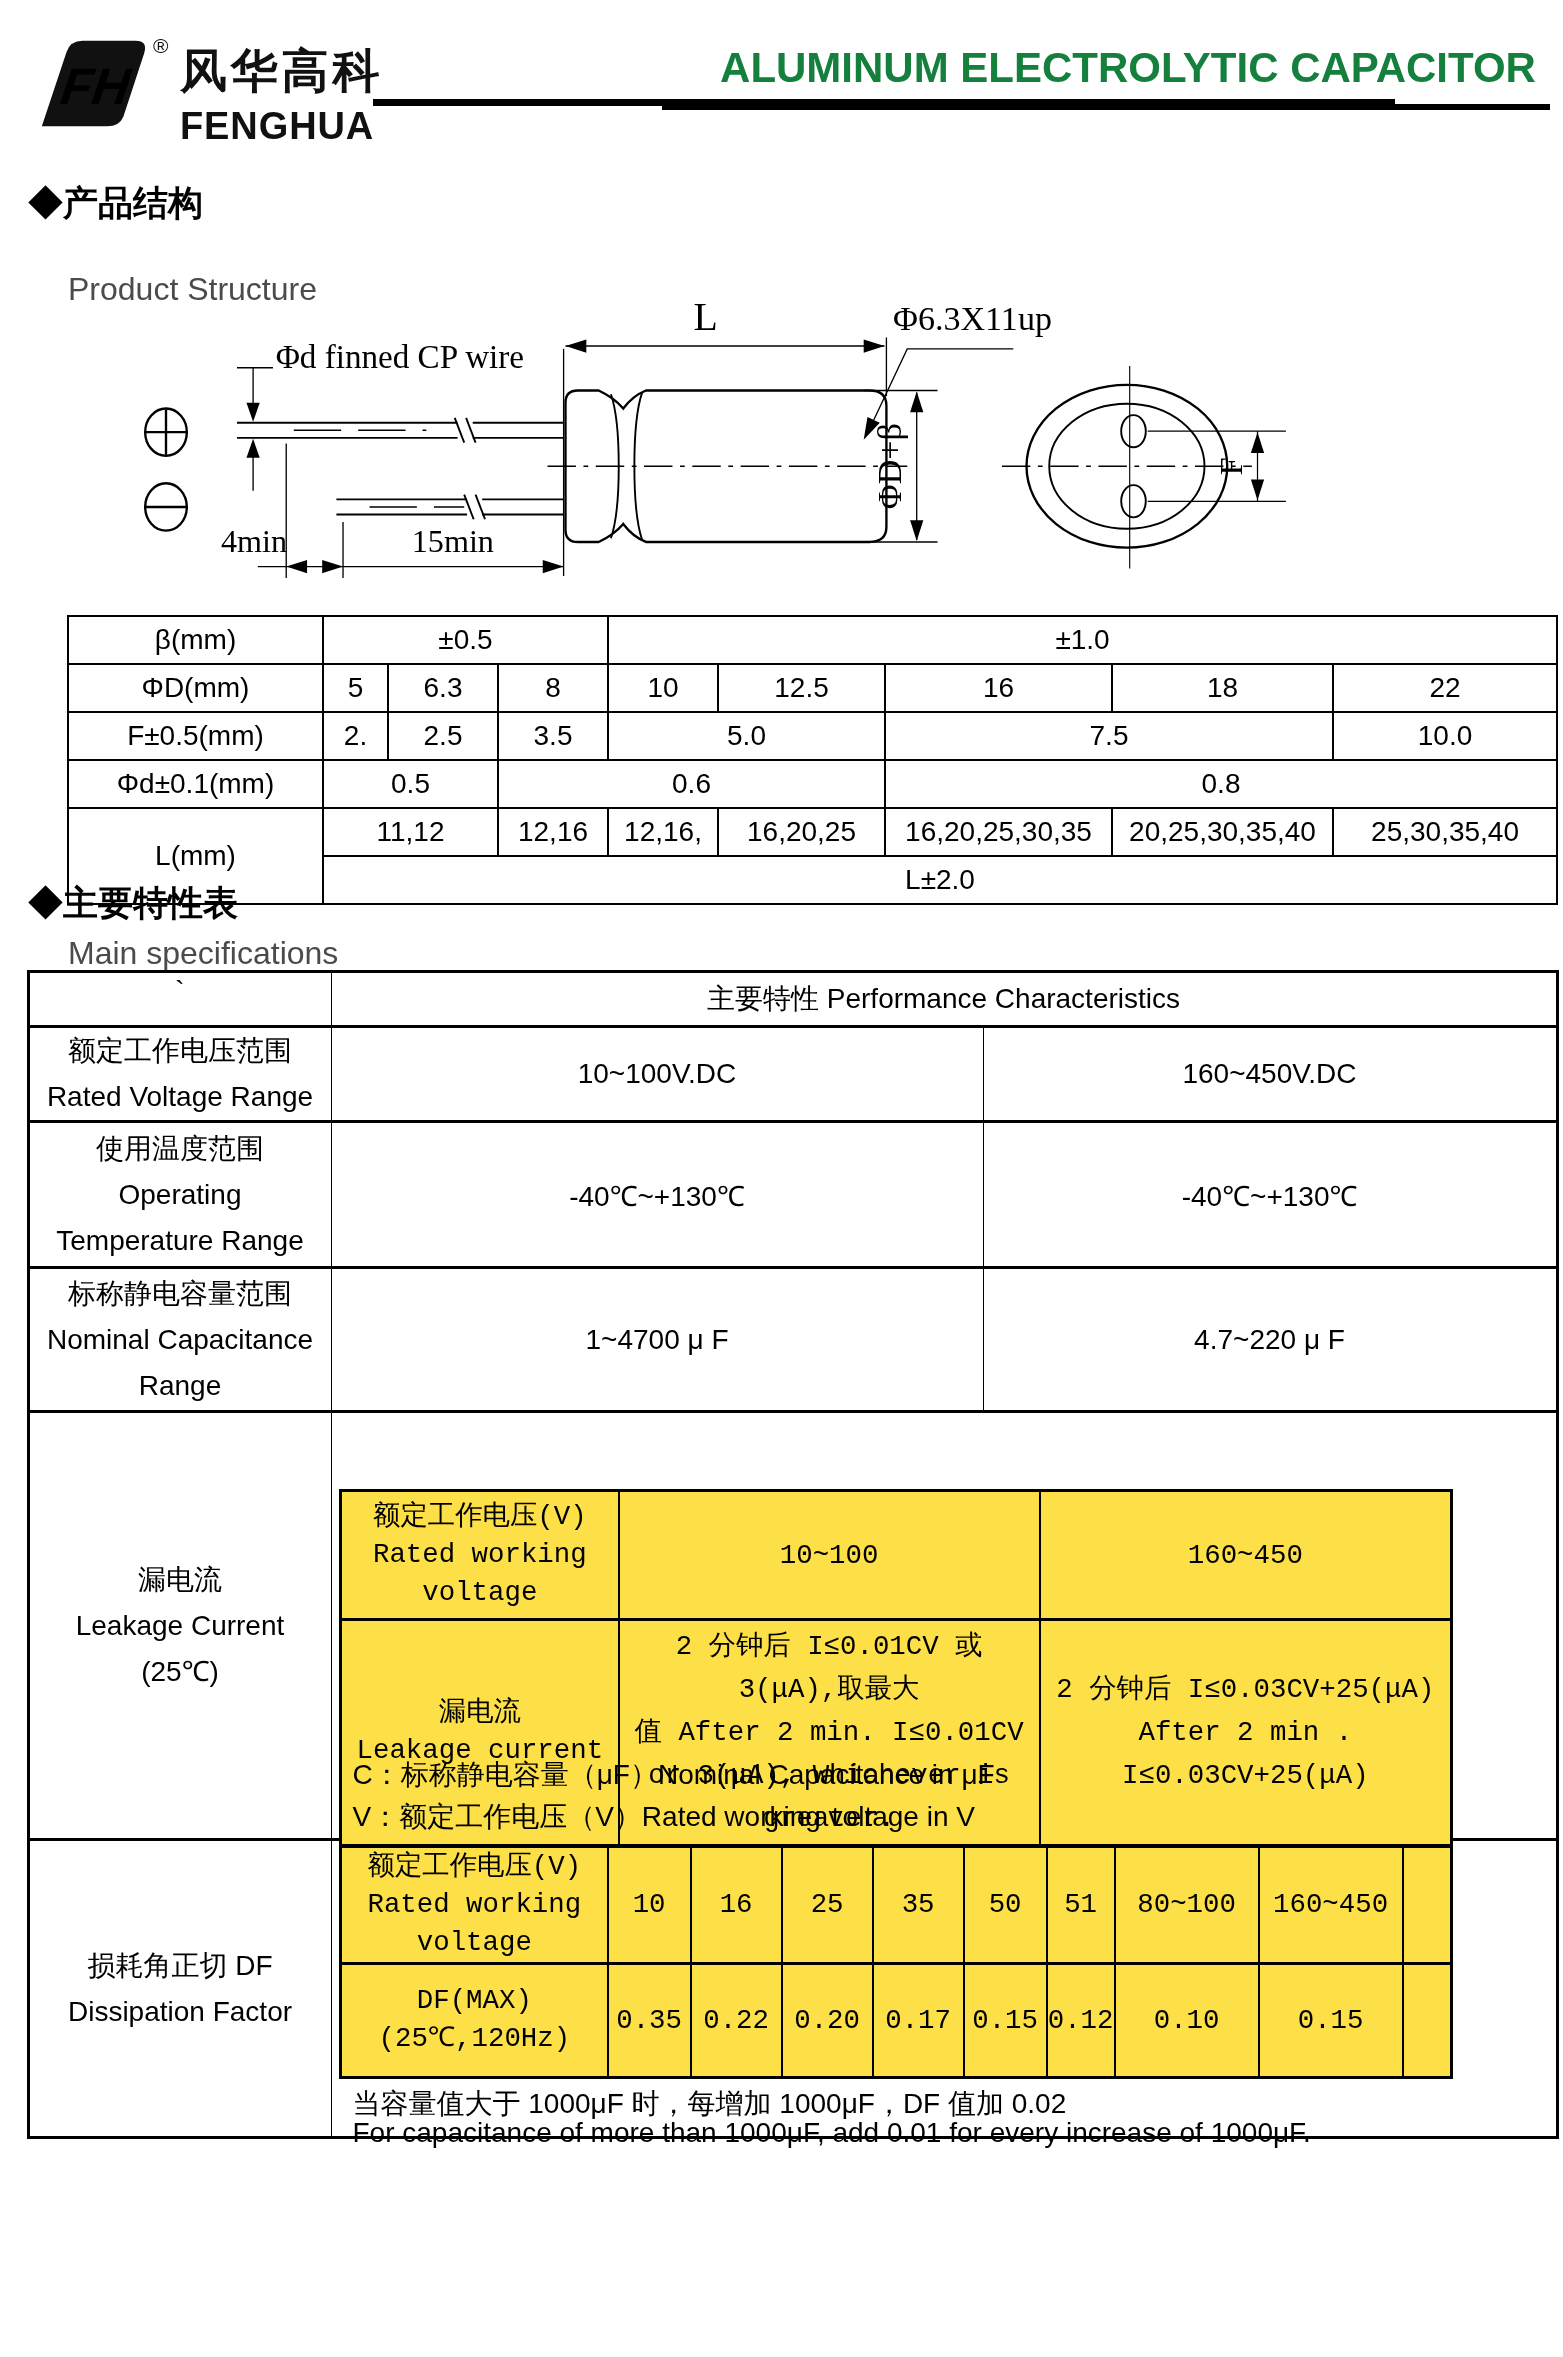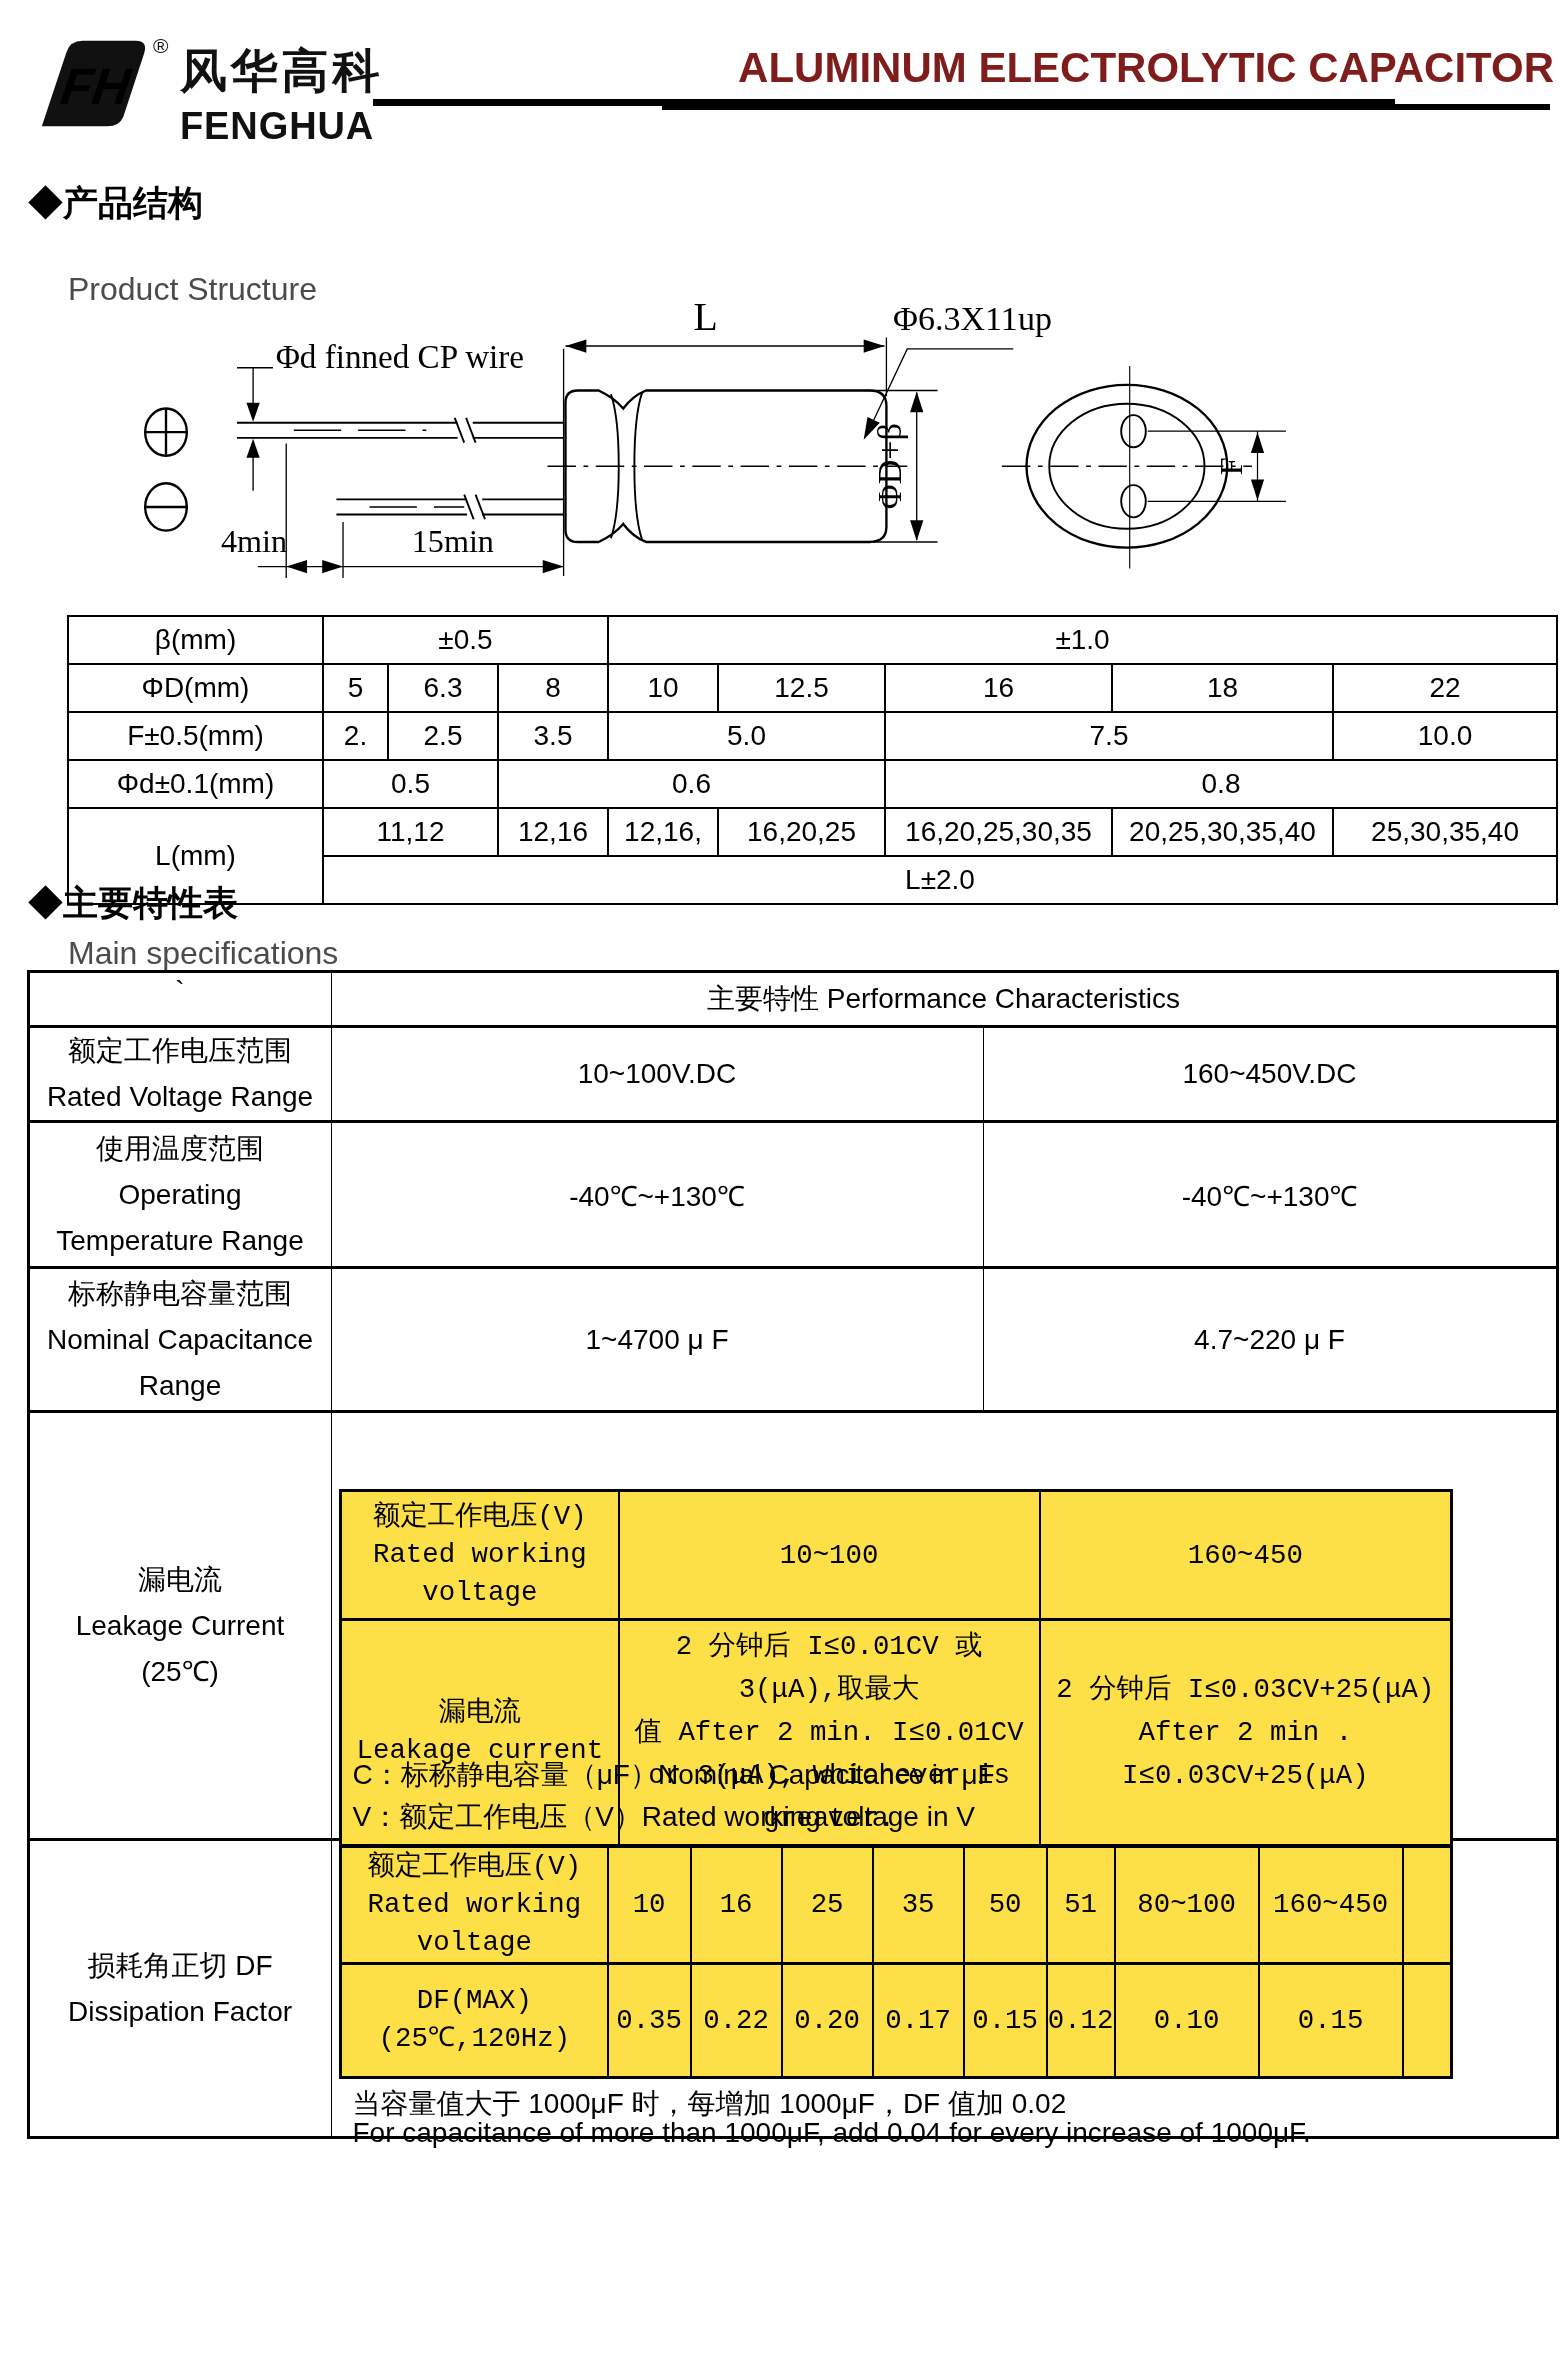--- a/index.html
+++ b/index.html
@@ -4,21 +4,21 @@
 <style>
   * { margin:0; padding:0; box-sizing:border-box; }
   html,body { background:#ffffff; }
   body { width:1563px; height:2357px; position:relative; font-family:"Liberation Sans", sans-serif; color:#000; }
   .abs { position:absolute; }
 
   
   .brand-cn { font-size:47px; font-weight:bold; letter-spacing:3.8px; color:#111; }
   .brand-en { font-size:38px; font-weight:bold; letter-spacing:0.9px; color:#111; margin-top:1.9px; }
   .reg-mark { font-size:21px; color:#111; }
-  .doc-title { width:852px; text-align:right; font-size:42px; font-weight:bold; color:#7f1d1d; }
+  .doc-title { width:852px; text-align:center; font-size:42px; font-weight:bold; color:#15803d; }
   .rule-a { background:#000; }
 
   
   .sec-cn { font-size:35px; font-weight:bold; color:#000; }
   .sec-en { font-size:32px; color:#4b4b4b; }
 
   
   table { border-collapse:collapse; table-layout:fixed; }
   .dimtab { width:1489px; border:2.8px solid #000; }
   .dimtab td { border:2.8px solid #000; height:48px; text-align:center; vertical-align:middle; font-size:28px; }
@@ -351,18 +351,18 @@
           <td>0.17</td>
           <td>0.15</td>
           <td>0.12</td>
           <td>0.10</td>
           <td>0.15</td>
           <td></td>
         </tr>
       </tbody>
           </table>
       <div class="note" style="top:244px;">当容量值大于 1000μF 时，每增加 1000μF，DF 值加 0.02</div>
-      <div class="note" style="top:276px;">For capacitance of more than 1000μF, add 0.04 for every increase of 1000μF.</div>
+      <div class="note" style="top:276px;">For capacitance of more than 1000μF, add 0.01 for every increase of 1000μF.</div>
     </td>
   </tr>
 </tbody>
   </table>
 
 
 </body></html>

